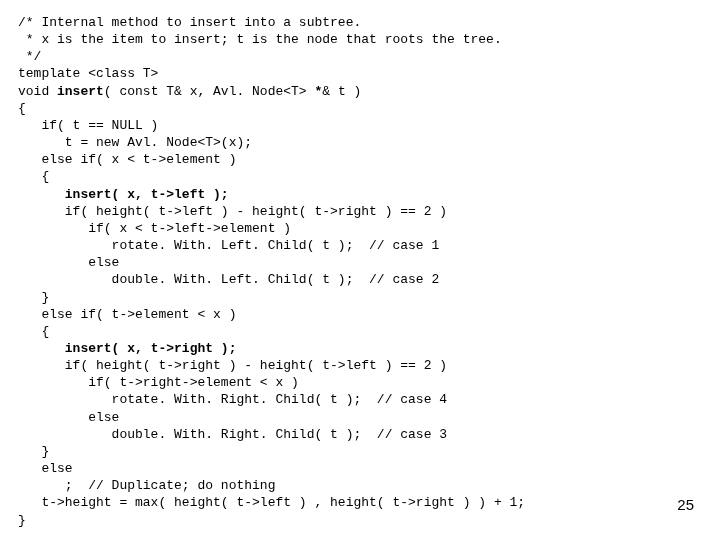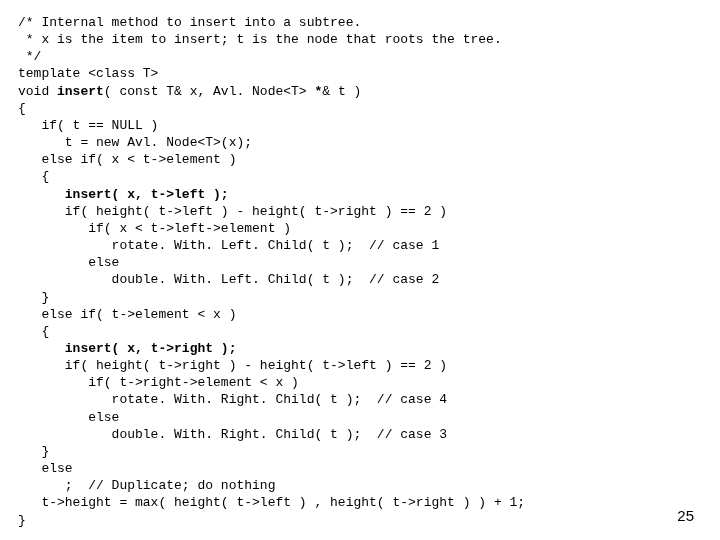--- a/index.html
+++ b/index.html
@@ -22,21 +22,21 @@
   }
   pre {
     margin: 0;
     white-space: pre;
     font-family: inherit;
   }
   .b { font-weight: bold; }
   .pagenum {
     position: absolute;
     right: 26px;
-    bottom: 14px;
+    bottom: 25px;
     font-family: Arial, sans-serif;
     font-size: 15px;
   }
 </style>
 </head>
 <body>
 
 <div class="page">
 <pre><span>/* Internal method to insert into a subtree.</span>
 <span> * x is the item to insert; t is the node that roots the tree.</span>

